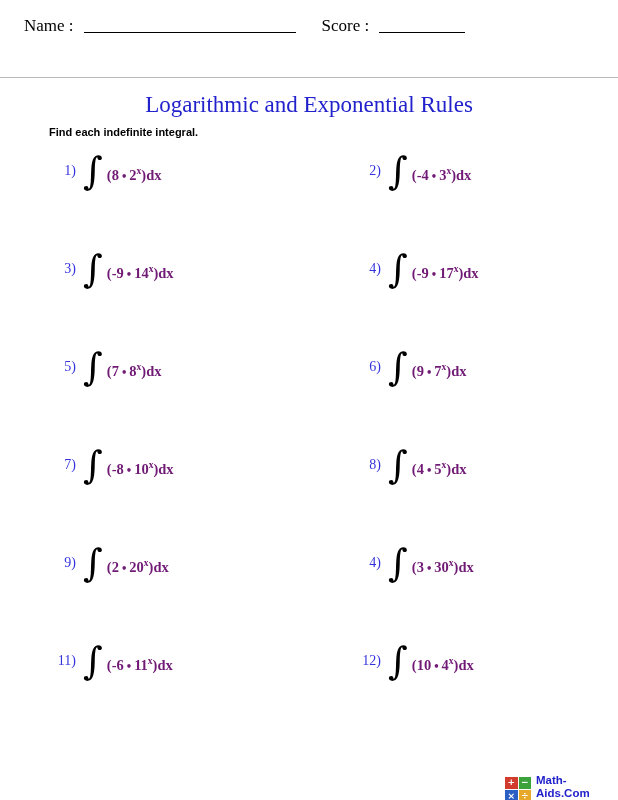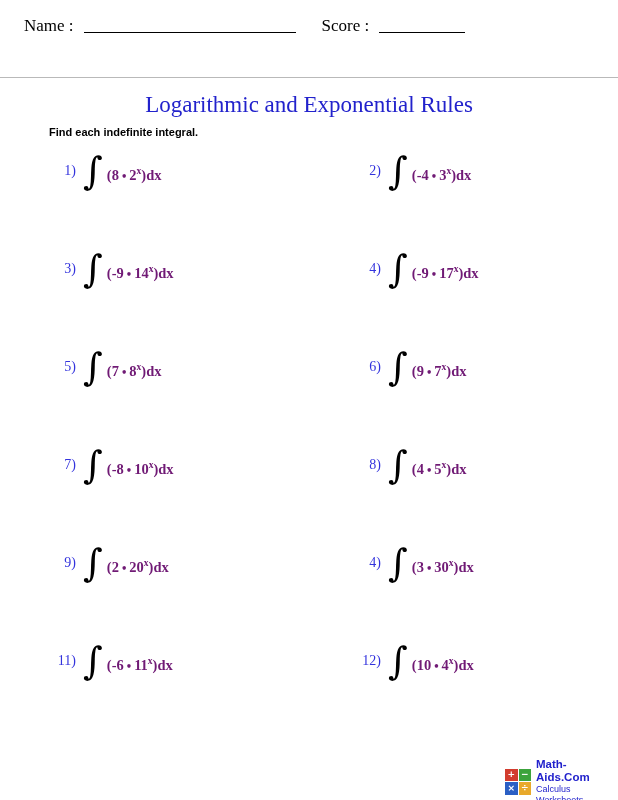--- a/index.html
+++ b/index.html
@@ -176,20 +176,21 @@
 
   .logo-text {
     margin-left: 5px;
     line-height: 1.15;
   }
   .logo-title {
     font-family: "Liberation Sans", sans-serif;
     font-size: 11.5px;
     font-weight: bold;
     color: #2222cc;
+    margin-top: 16px;
   }
   .logo-sub {
     font-family: "Liberation Sans", sans-serif;
     font-size: 9px;
     color: #2222cc;
   }
 </style>
 </head>
 <body>
 

